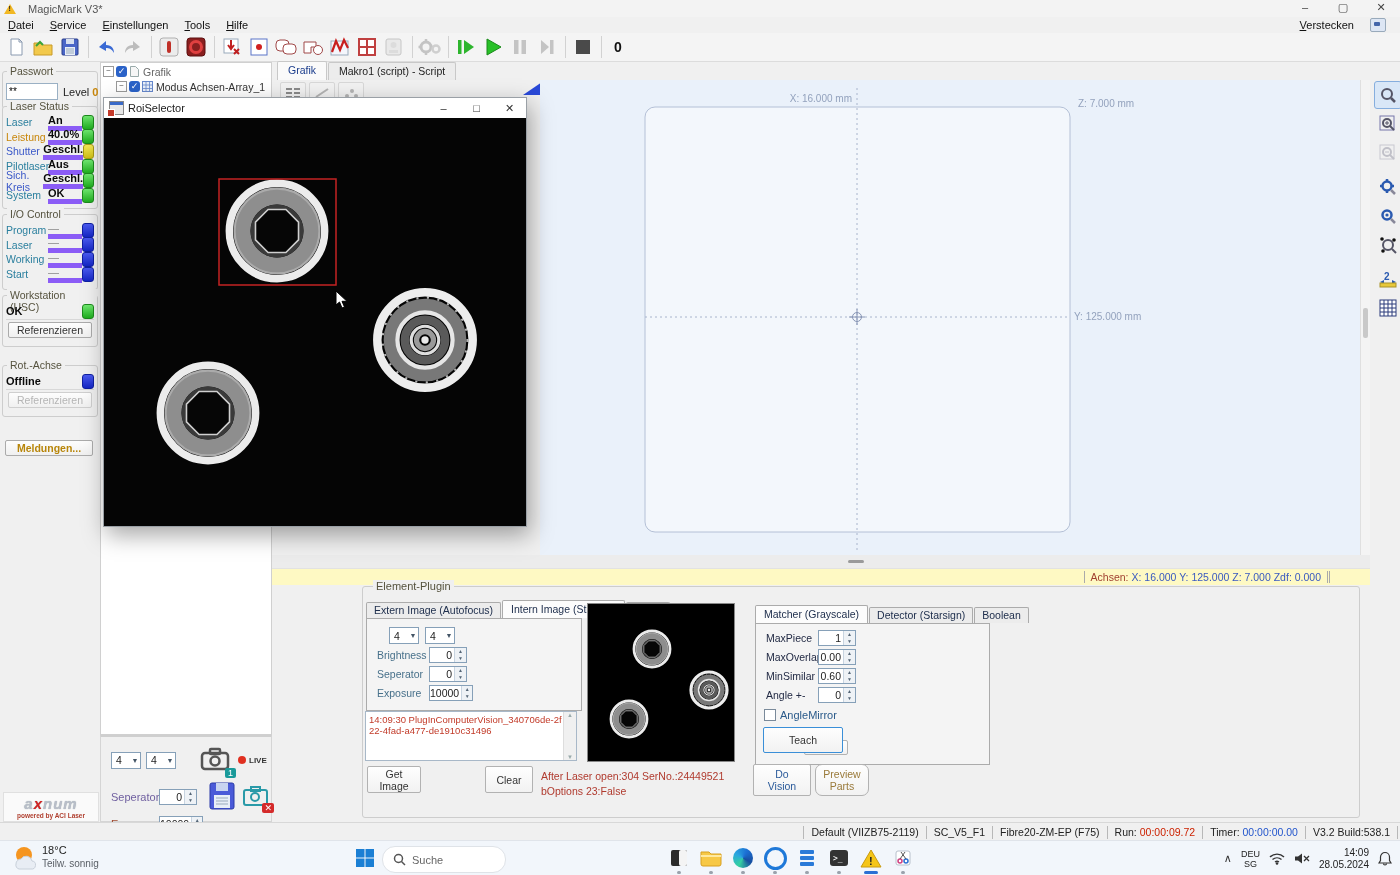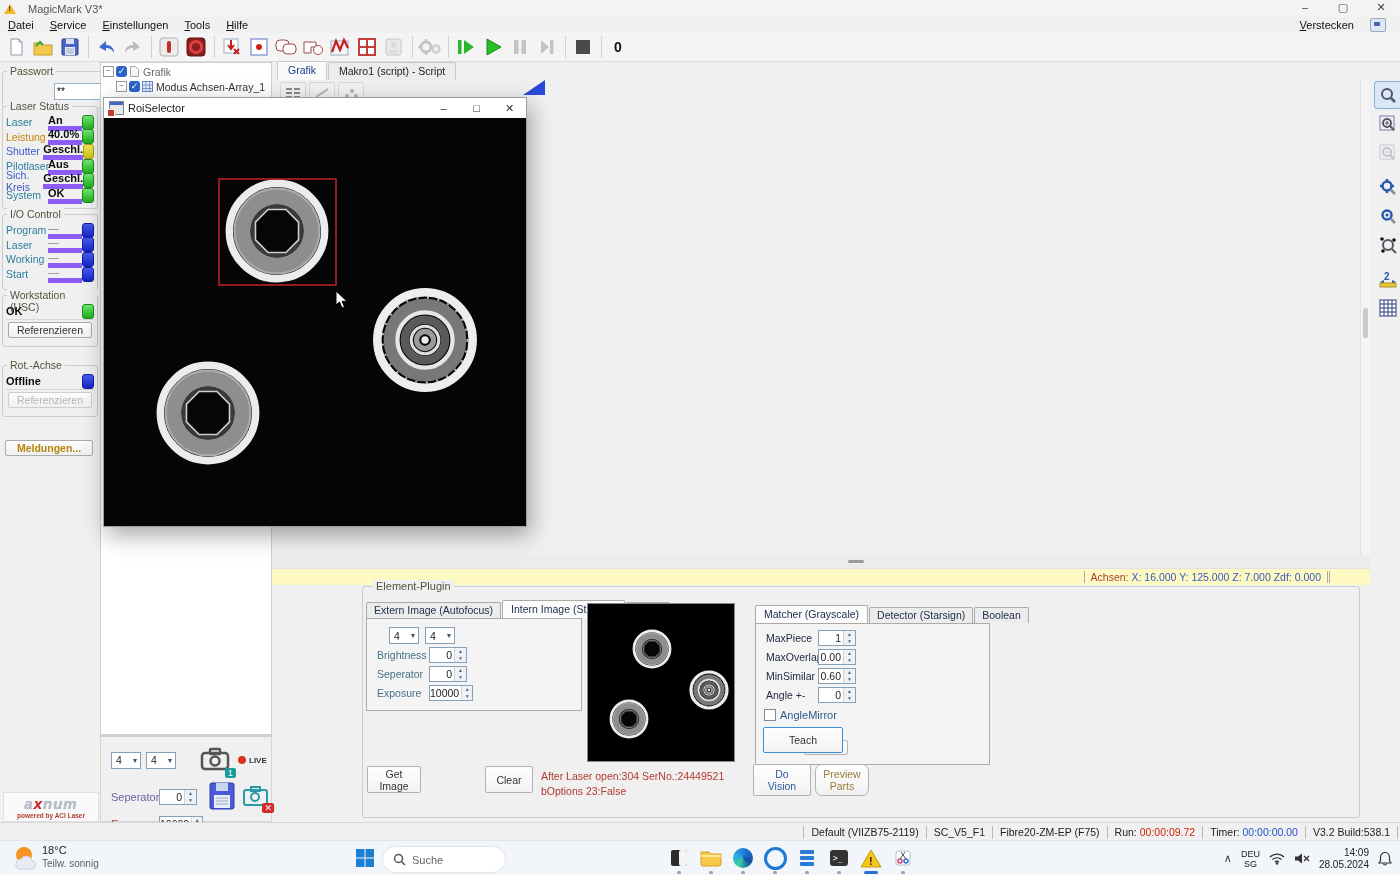--- a/index.html
+++ b/index.html
@@ -279,21 +279,21 @@
   <div class="tb">
       <svg width="18" height="18">
         <rect x="2" y="2" width="14" height="14" fill="#4a4a4a"></rect>
       </svg>
     </div>
   <div class="tbsep"></div>
   <span class="tb-count">0</span>
 </div>
 
 <div class="abs leftpanel">
-  <div class="g" style="top:9px;height:36px;padding-left:48px;">
+  <div class="g" style="top:9px;height:36px;">
     <span class="t">Passwort</span>
     <div style="display:flex;align-items:center;margin:11px 3px 0;">
       <input style="width: 46px; height: 13px; border: 1px solid rgb(154, 176, 196); font-size: 10px;" value="**">
       <span style="margin-left:5px;">Level</span>
       <span style="margin-left:3px;color:#c8860a;font-weight:bold;">0</span>
     </div>
   </div>
 
   <div class="g" style="top:44px;height:101px;">
     <span class="t">Laser Status</span>
@@ -424,20 +424,35 @@
     <div class="stb">
         <svg width="16" height="12">
           <circle cx="4" cy="9" r="2" fill="#b4b4b4"></circle>
           <circle cx="9" cy="4" r="2" fill="#b4b4b4"></circle>
           <circle cx="13" cy="9" r="2" fill="#b4b4b4"></circle>
         </svg>
       </div>
   </div>
   <div class="tri-blue"></div>
 
+  <div class="canvas">
+    <svg width="820" height="475" style="position:absolute;left:0;top:0;">
+      <rect x="105" y="27" width="425" height="425" rx="10" fill="rgba(255,255,255,0.45)" stroke="#b4c0d6"></rect>
+      <line x1="317" y1="8" x2="317" y2="473" stroke="#a8b4cc" stroke-dasharray="2 3"></line>
+      <line x1="105" y1="237" x2="530" y2="237" stroke="#a8b4cc" stroke-dasharray="2 3"></line>
+      <g>
+          <circle cx="317" cy="237" r="4.5" fill="none" stroke="#8694b4"></circle>
+          <line x1="309" y1="237" x2="325" y2="237" stroke="#8694b4"></line>
+          <line x1="317" y1="229" x2="317" y2="245" stroke="#8694b4"></line>
+        </g>
+    </svg>
+    <div class="cv-lab" style="left:232px;top:13px;width:80px;text-align:right;">X: 16.000 mm</div>
+    <div class="cv-lab" style="left:538px;top:18px;">Z: 7.000 mm</div>
+    <div class="cv-lab" style="left:534px;top:231px;">Y: 125.000 mm</div>
+  </div>
 
   <div class="vscroll">
       <div class="vthumb"></div>
     </div>
 
   <div class="ztools">
     <div class="zt on">
         <svg width="18" height="18">
           <circle cx="8" cy="8" r="5" fill="none" stroke="#556" stroke-width="2"></circle>
           <line x1="12" y1="12" x2="16" y2="16" stroke="#556" stroke-width="2.5"></line>
@@ -553,20 +568,27 @@
         <div class="spin" style="width:42px;">
           <span class="sv">10000</span>
           <span class="sa">
             <i>▲</i>
             <i>▼</i>
           </span>
         </div>
       </div>
   </div>
 
+  <div class="logbox">
+    <div class="logtx">14:09:30 PlugInComputerVision_340706de-2f22-4fad-a477-de1910c31496</div>
+    <div class="logsb">
+        <i>▲</i>
+        <i>▼</i>
+      </div>
+  </div>
 
   <div class="pv">
     <svg width="146" height="157" viewBox="0 0 146 157">
       <use href="#bearingA" transform="translate(64,45) scale(0.40)"></use>
       <use href="#bearingB" transform="translate(121,86) scale(0.40)"></use>
       <use href="#bearingA" transform="translate(41,115) scale(0.40)"></use>
     </svg>
   </div>
 
   <div class="wtabs" style="left:392px;top:19px;">

